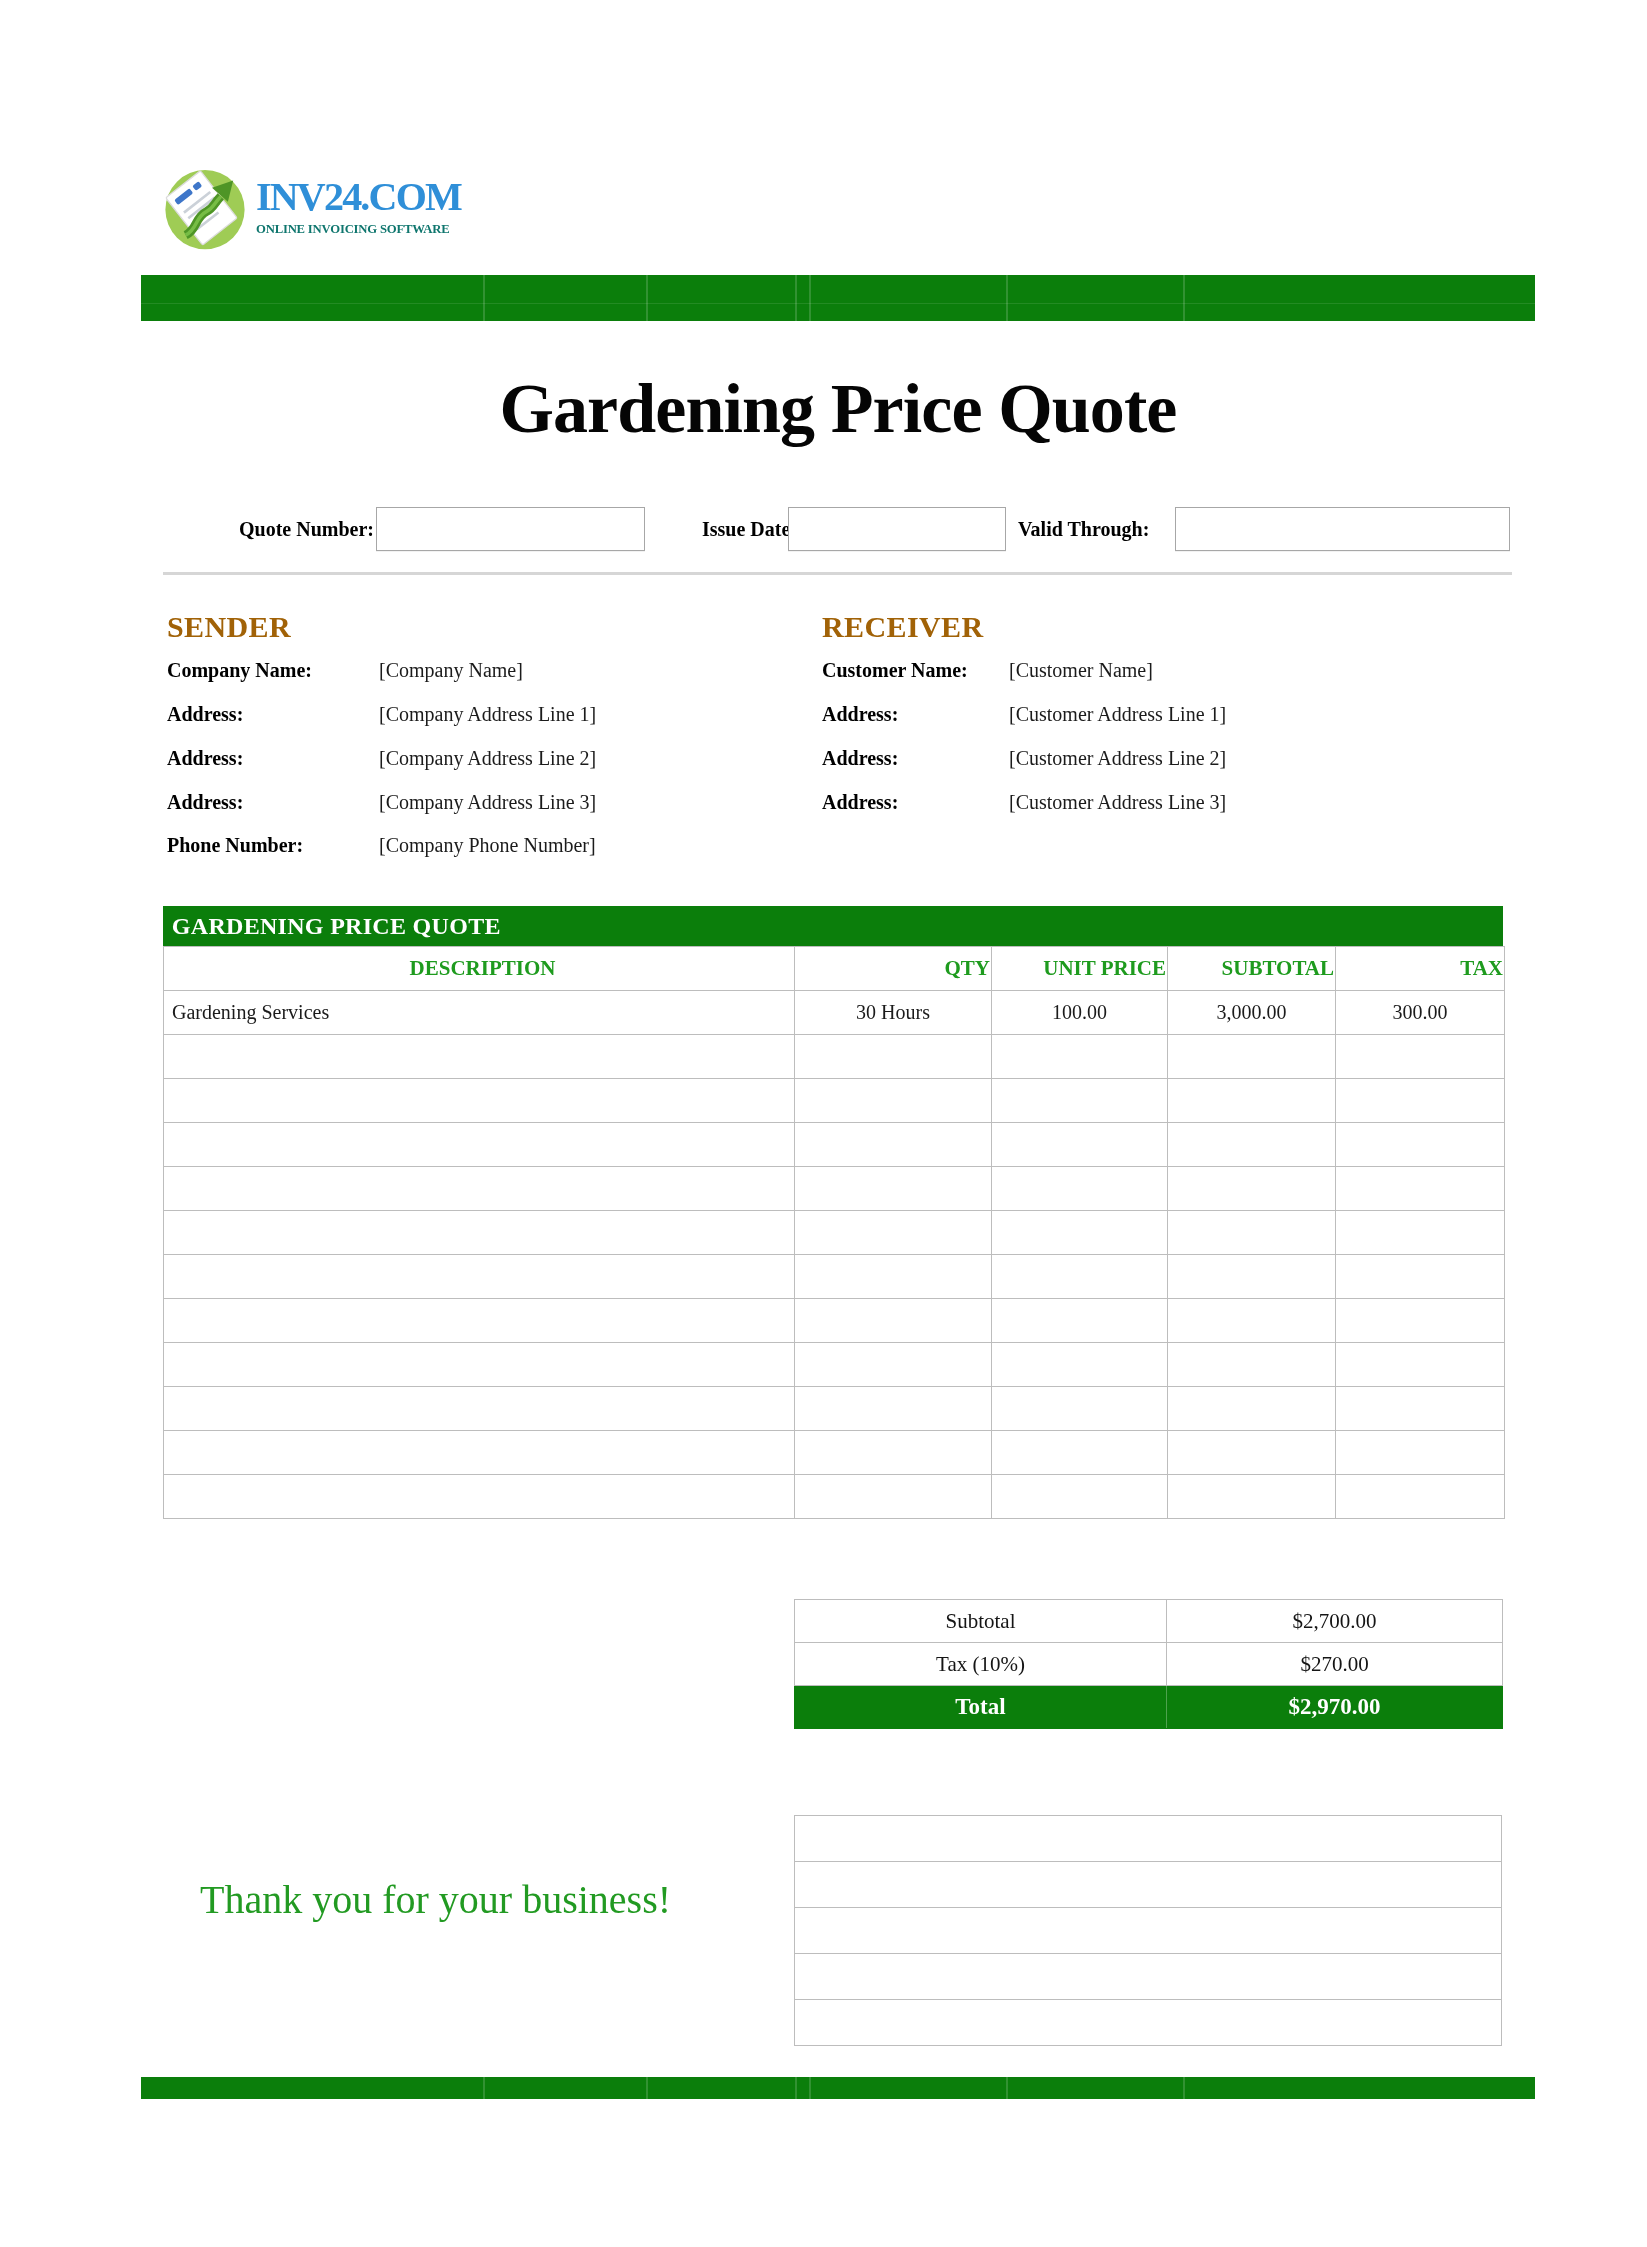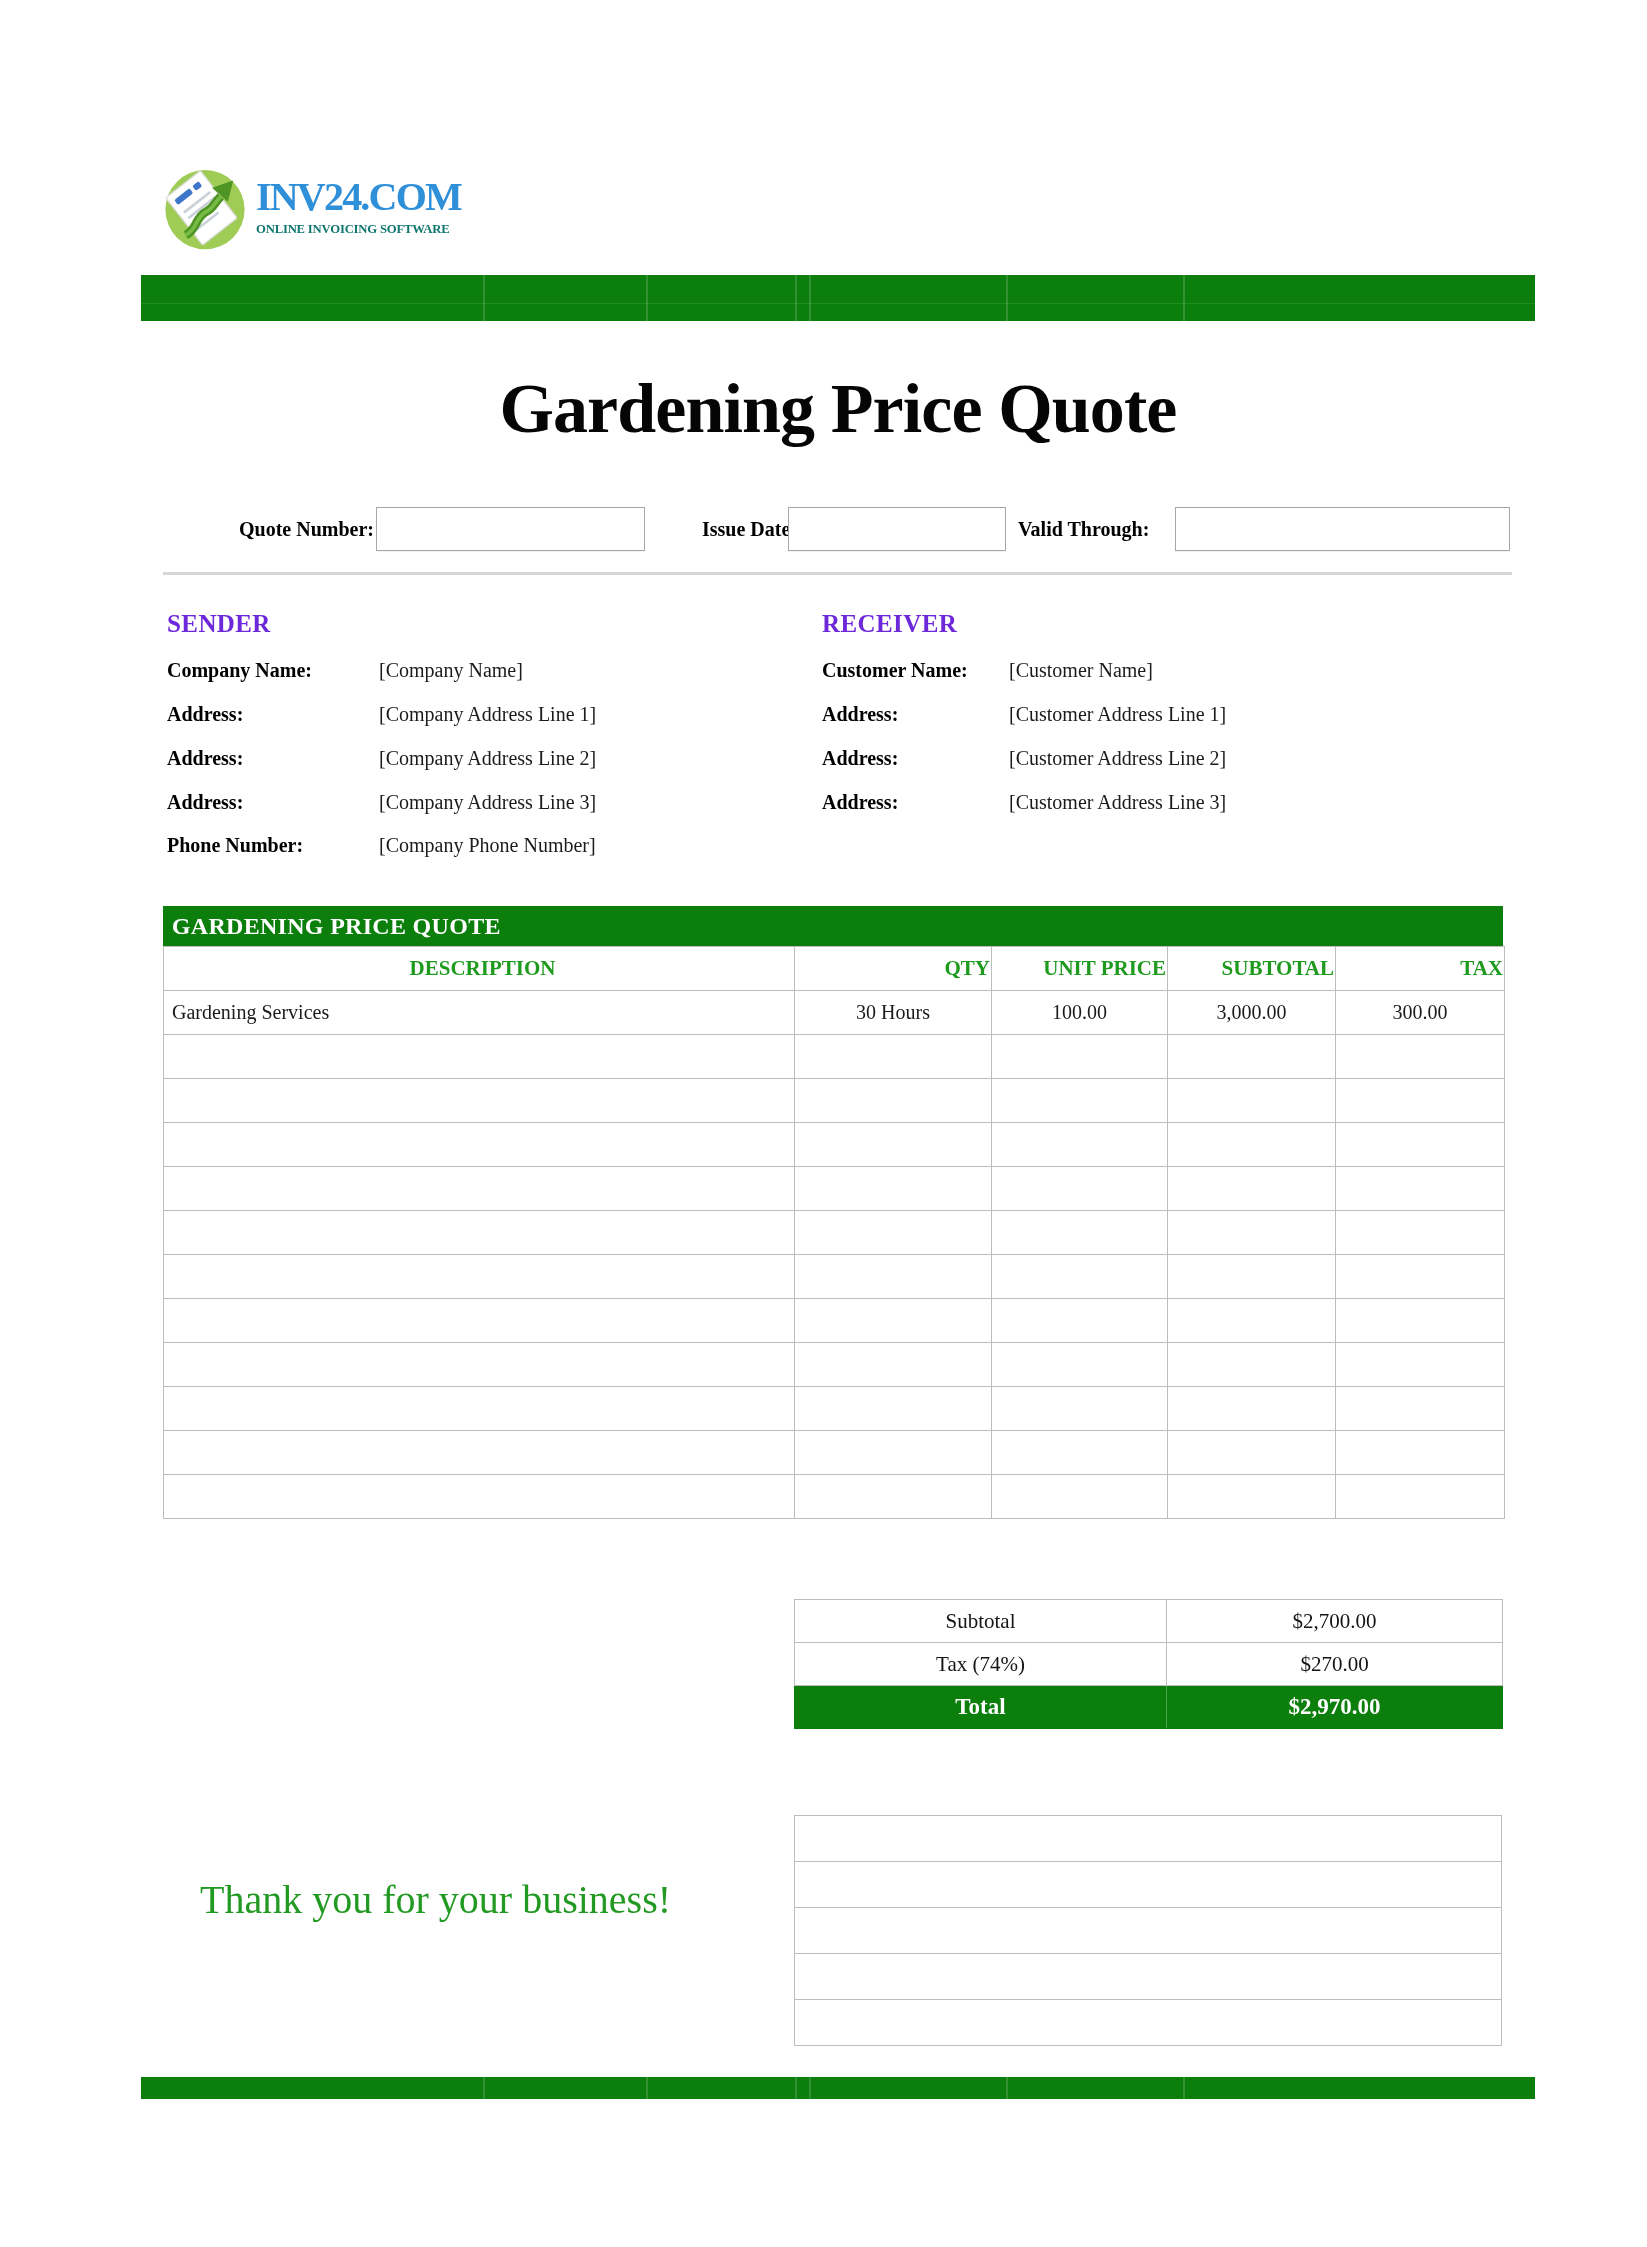--- a/index.html
+++ b/index.html
@@ -30,21 +30,21 @@
   .ql2{left:666px;margin-left:36px;}
   .ql3{left:1018px;}
   .q-box{position:absolute;top:507px;height:44px;background:#fff;border:1.8px solid #A7A7A7;
          box-sizing:border-box;box-shadow:0 0.9px 0 rgba(0,0,0,0.06);font-size:20px;line-height:40px;padding:0 7px;}
   .qb1{left:376px;width:269px;}
   .qb2{left:788px;width:218px;}
   .qb3{left:1175px;width:335px;}
   .divider{position:absolute;left:163px;top:572px;width:1349px;height:2.6px;background:#D6D6D6;}
 
   
-  .section-heading{position:absolute;top:610px;font-size:25px;font-weight:bold;color:#6d28d9;letter-spacing:0.4px;}
+  .section-heading{position:absolute;top:610px;font-size:30px;font-weight:bold;color:#a16207;letter-spacing:0.4px;}
   .sh-sender{left:167px;}
   .sh-receiver{left:822px;}
   .info-label,.info-value{position:absolute;height:30px;line-height:30px;font-size:20px;}
   .info-label{font-weight:bold;color:#000;}
   .info-value{color:#1b1b1b;}
 
   
   .band{position:absolute;left:163px;top:906px;width:1340px;height:40px;line-height:40px;
         background:#0B7E0B;color:#ffffff;font-size:24px;font-weight:bold;padding-left:8.8px;
         box-sizing:border-box;letter-spacing:0.3px;}
@@ -254,21 +254,21 @@
     <colgroup>
         <col style="width:372px">
         <col style="width:336px">
       </colgroup>
     <tbody>
         <tr>
       <td>Subtotal</td>
       <td>$2,700.00</td>
     </tr>
     <tr>
-      <td>Tax (74%)</td>
+      <td>Tax (10%)</td>
       <td>$270.00</td>
     </tr>
     <tr class="total-row">
       <td>Total</td>
       <td>$2,970.00</td>
     </tr>
   </tbody>
     </table>
 
   <table class="terms">

